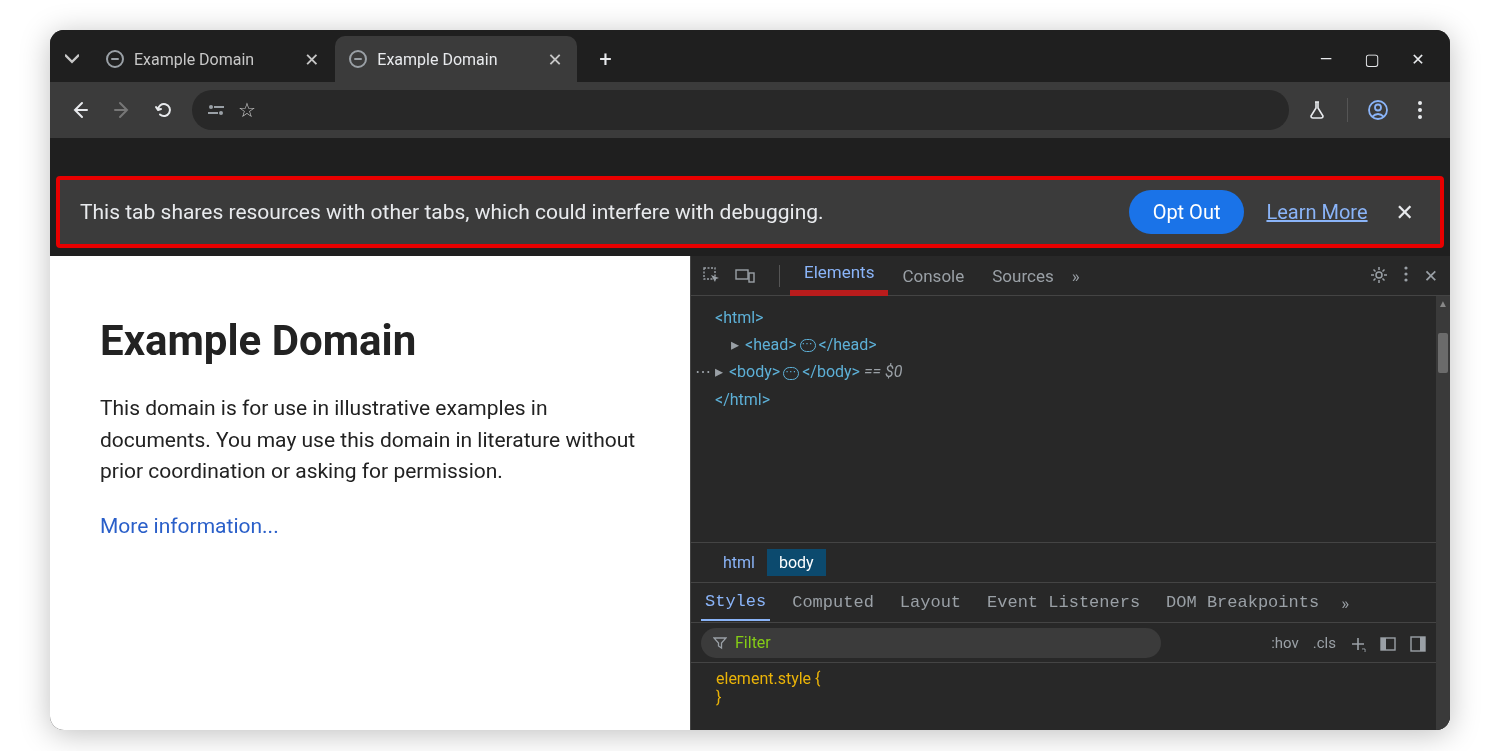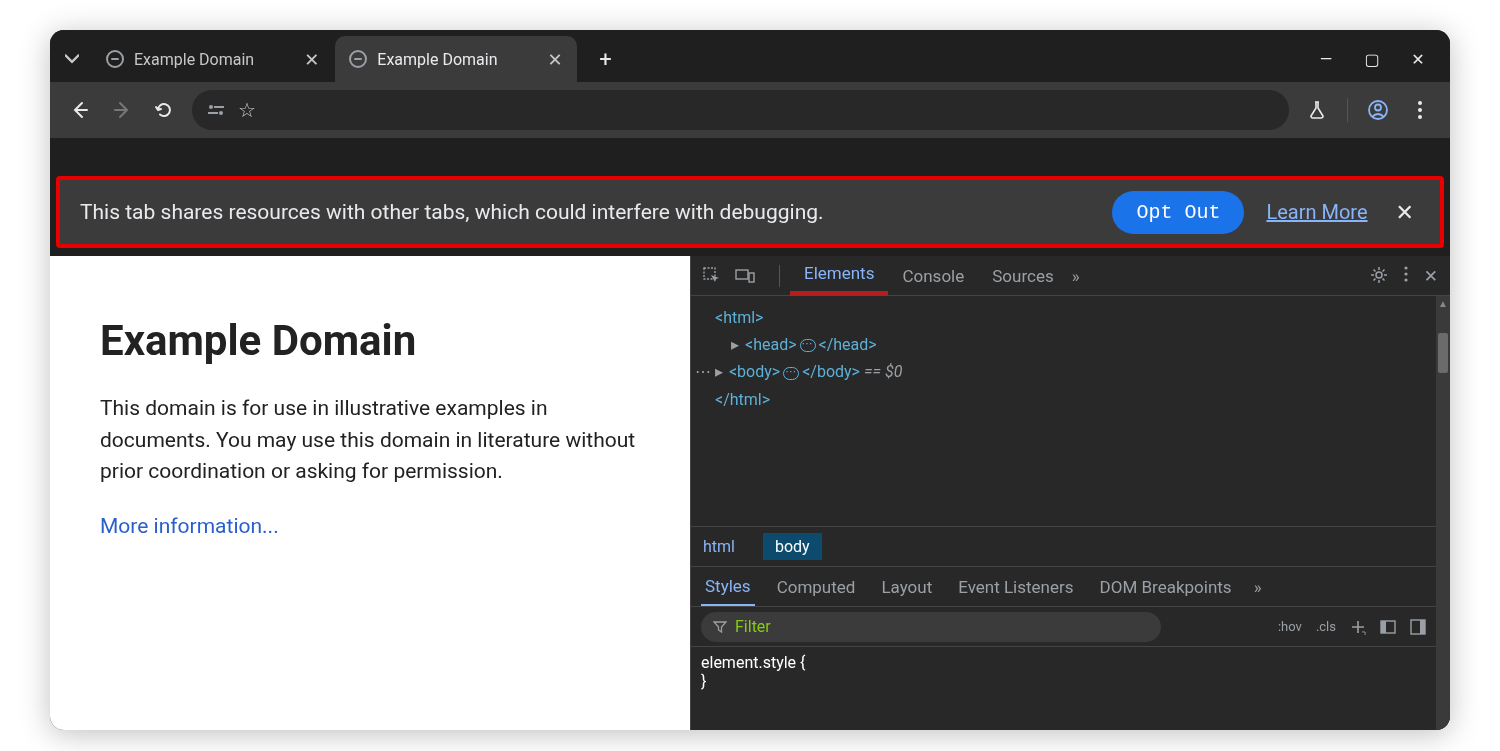--- a/index.html
+++ b/index.html
@@ -20,58 +20,58 @@
 .icobtn { width:36px; height:36px; display:flex; align-items:center; justify-content:center; color:#e8eaed; border-radius:50%; cursor:pointer; font-size:20px; }
 .icobtn.dim { color:#777; }
 .omnibox { flex:1; height:40px; background:#282828; border-radius:20px; display:flex; align-items:center; padding:0 14px; gap:12px; color:#e8eaed; margin:0 4px; }
 .omnibox .site-icon { color:#9aa0a6; font-size:16px; letter-spacing:-2px; }
 .omnibox .url { font-size:17px; color:#e8eaed; flex:1; }
 .omnibox .star { color:#c7c7c7; font-size:20px; cursor:pointer; }
 .divider { width:1px; height:24px; background:#555; margin:0 6px; }
 .banner-wrap { padding:0;margin-top:32px; }
 .banner { margin:6px 6px 0; height:72px; background:#3b3b3b; border:4px solid #e80000; border-radius:4px; display:flex; align-items:center; padding:0 20px; gap:22px; color:#e8eaed; font-size:21px; }
 .banner .msg { flex:1; }
-.banner .opt { background:#1a73e8; color:#fff; border:none; padding:10px 24px; border-radius:22px; font-size:20px; cursor:pointer;font-family:Liberation Mono, monospace; }
+.banner .opt { background:#1a73e8; color:#fff; border:none; padding:10px 24px; border-radius:22px; font-size:20px; cursor:pointer; }
 .banner .learn { color:#8ab4f8; text-decoration:underline; font-size:20px; cursor:pointer; }
 .banner .bclose { color:#e8eaed; font-size:22px; cursor:pointer; padding:0 6px; }
 .content { flex:1; display:flex; min-height:0; margin-top:8px; }
 .page { width:640px; background:#fff; padding:60px 50px; color:#222; }
 .page h1 { font-size:42px; font-weight:700; margin-bottom:28px; }
 .page p { font-size:21px; line-height:1.5; margin-bottom:26px; color:#222; }
 .page a { color:#2a5fc9; font-size:21px; text-decoration:none; }
 .devtools { flex:1; background:#282828; color:#e8eaed; display:flex; flex-direction:column; min-width:0; border-left:1px solid #444; }
 .dt-top { display:flex; align-items:center; height:40px; border-bottom:1px solid #444; padding:0 12px; gap:0; font-size:17px; }
 .dt-top .tool-ico { color:#9aa0a6; margin-right:14px; cursor:pointer; font-size:16px; }
 .dt-top .vbar { width:1px; height:22px; background:#555; margin:0 10px; }
 .dt-tab { padding:8px 14px; color:#9aa0a6; cursor:pointer; }
-.dt-tab.active { color:#8ab4f8; border-bottom:6px solid #b91c1c; }
+.dt-tab.active { color:#8ab4f8; border-bottom:8px solid #b91c1c; }
 .dt-top .more { margin-left:4px; color:#9aa0a6; cursor:pointer; }
 .dt-top .right { margin-left:auto; display:flex; gap:16px; color:#9aa0a6; }
 .dt-top .right span { cursor:pointer; }
 .dom { flex:0 0 auto; padding:8px 4px; font-family:Menlo,Consolas,monospace; font-size:16px; line-height:1.7; background:#282828; height:230px; overflow:hidden; }
 .dom .ln { white-space:pre; }
 .ind1 { padding-left:20px; } .ind2 { padding-left:36px; }
 .tg { color:#5db0d7; }
 .gray { color:#9aa0a6; font-style:italic; }
 .ellips { display:inline-block; width:16px; height:13px; border:1px solid #5db0d7; border-radius:7px; position:relative; vertical-align:middle; margin:0 3px; }
 .ellips::after { content:"⋯"; position:absolute; top:-5px; left:1px; font-size:11px; color:#5db0d7; }
 .dom .arrow { color:#9aa0a6; display:inline-block; width:14px; }
 .dom .dots { color:#9aa0a6; }
-.crumbs { border-top:1px solid #444; border-bottom:1px solid #444; padding:6px 0; font-size:16px; display:flex; gap:16px; }
+.crumbs { border-top:1px solid #444; border-bottom:1px solid #444; padding:6px 20px; font-size:16px; display:flex; gap:0;margin-top:16px; }
 .crumbs span { padding:4px 12px; color:#8ab4f8; cursor:pointer; }
 .crumbs span.active { background:#0c4a6e; color:#fff; }
 .subtabs { display:flex; align-items:center; height:40px; padding:0 10px; font-size:17px; gap:18px; border-bottom:1px solid #444; }
-.subtabs .st { color:#9aa0a6; cursor:pointer; padding:8px 4px; }
+.subtabs .st { color:#9aa0a6; cursor:pointer; padding:8px 4px;font-family:Liberation Mono, monospace; }
 .subtabs .st.active { color:#8ab4f8; border-bottom:2px solid #8ab4f8; }
 .subtabs .smore { color:#9aa0a6; cursor:pointer; }
 .filterbar { display:flex; align-items:center; height:40px; padding:0 10px; gap:10px; border-bottom:1px solid #444; font-size:16px; color:#9aa0a6; }
 .filterbar .fbox { flex:1; background:#3b3b3b; height:30px; border-radius:15px; display:flex; align-items:center; padding:0 12px; gap:8px; max-width:460px; }
-.filterbar .tools { margin-left:auto; display:flex; gap:14px; align-items:flex-start; font-size:13px; }
+.filterbar .tools { margin-left:auto; display:flex; gap:14px; align-items:flex-end; font-size:15px; }
 .filterbar .tools span { cursor:pointer; }
-.styles { padding:6px 10px; font-family:Menlo,Consolas,monospace; font-size:16px; color:#ffffff; }
+.styles { padding:6px 25px; font-family:Menlo,Consolas,monospace; font-size:16px; color:#eab308; }
 .scrollbar { width:14px; background:#3a3a3a; display:flex; flex-direction:column; }
 .scrollbar .thumb { height:40px; background:#6b6b6b; border-radius:2px; margin:24px 2px 0; }
 .dt-body { display:flex; flex:1; min-height:0; }
 .dt-main { flex:1; display:flex; flex-direction:column; min-width:0; }
 svg { display:block; }
 </style>
 </head>
 <body>
 
 <div class="chrome">

